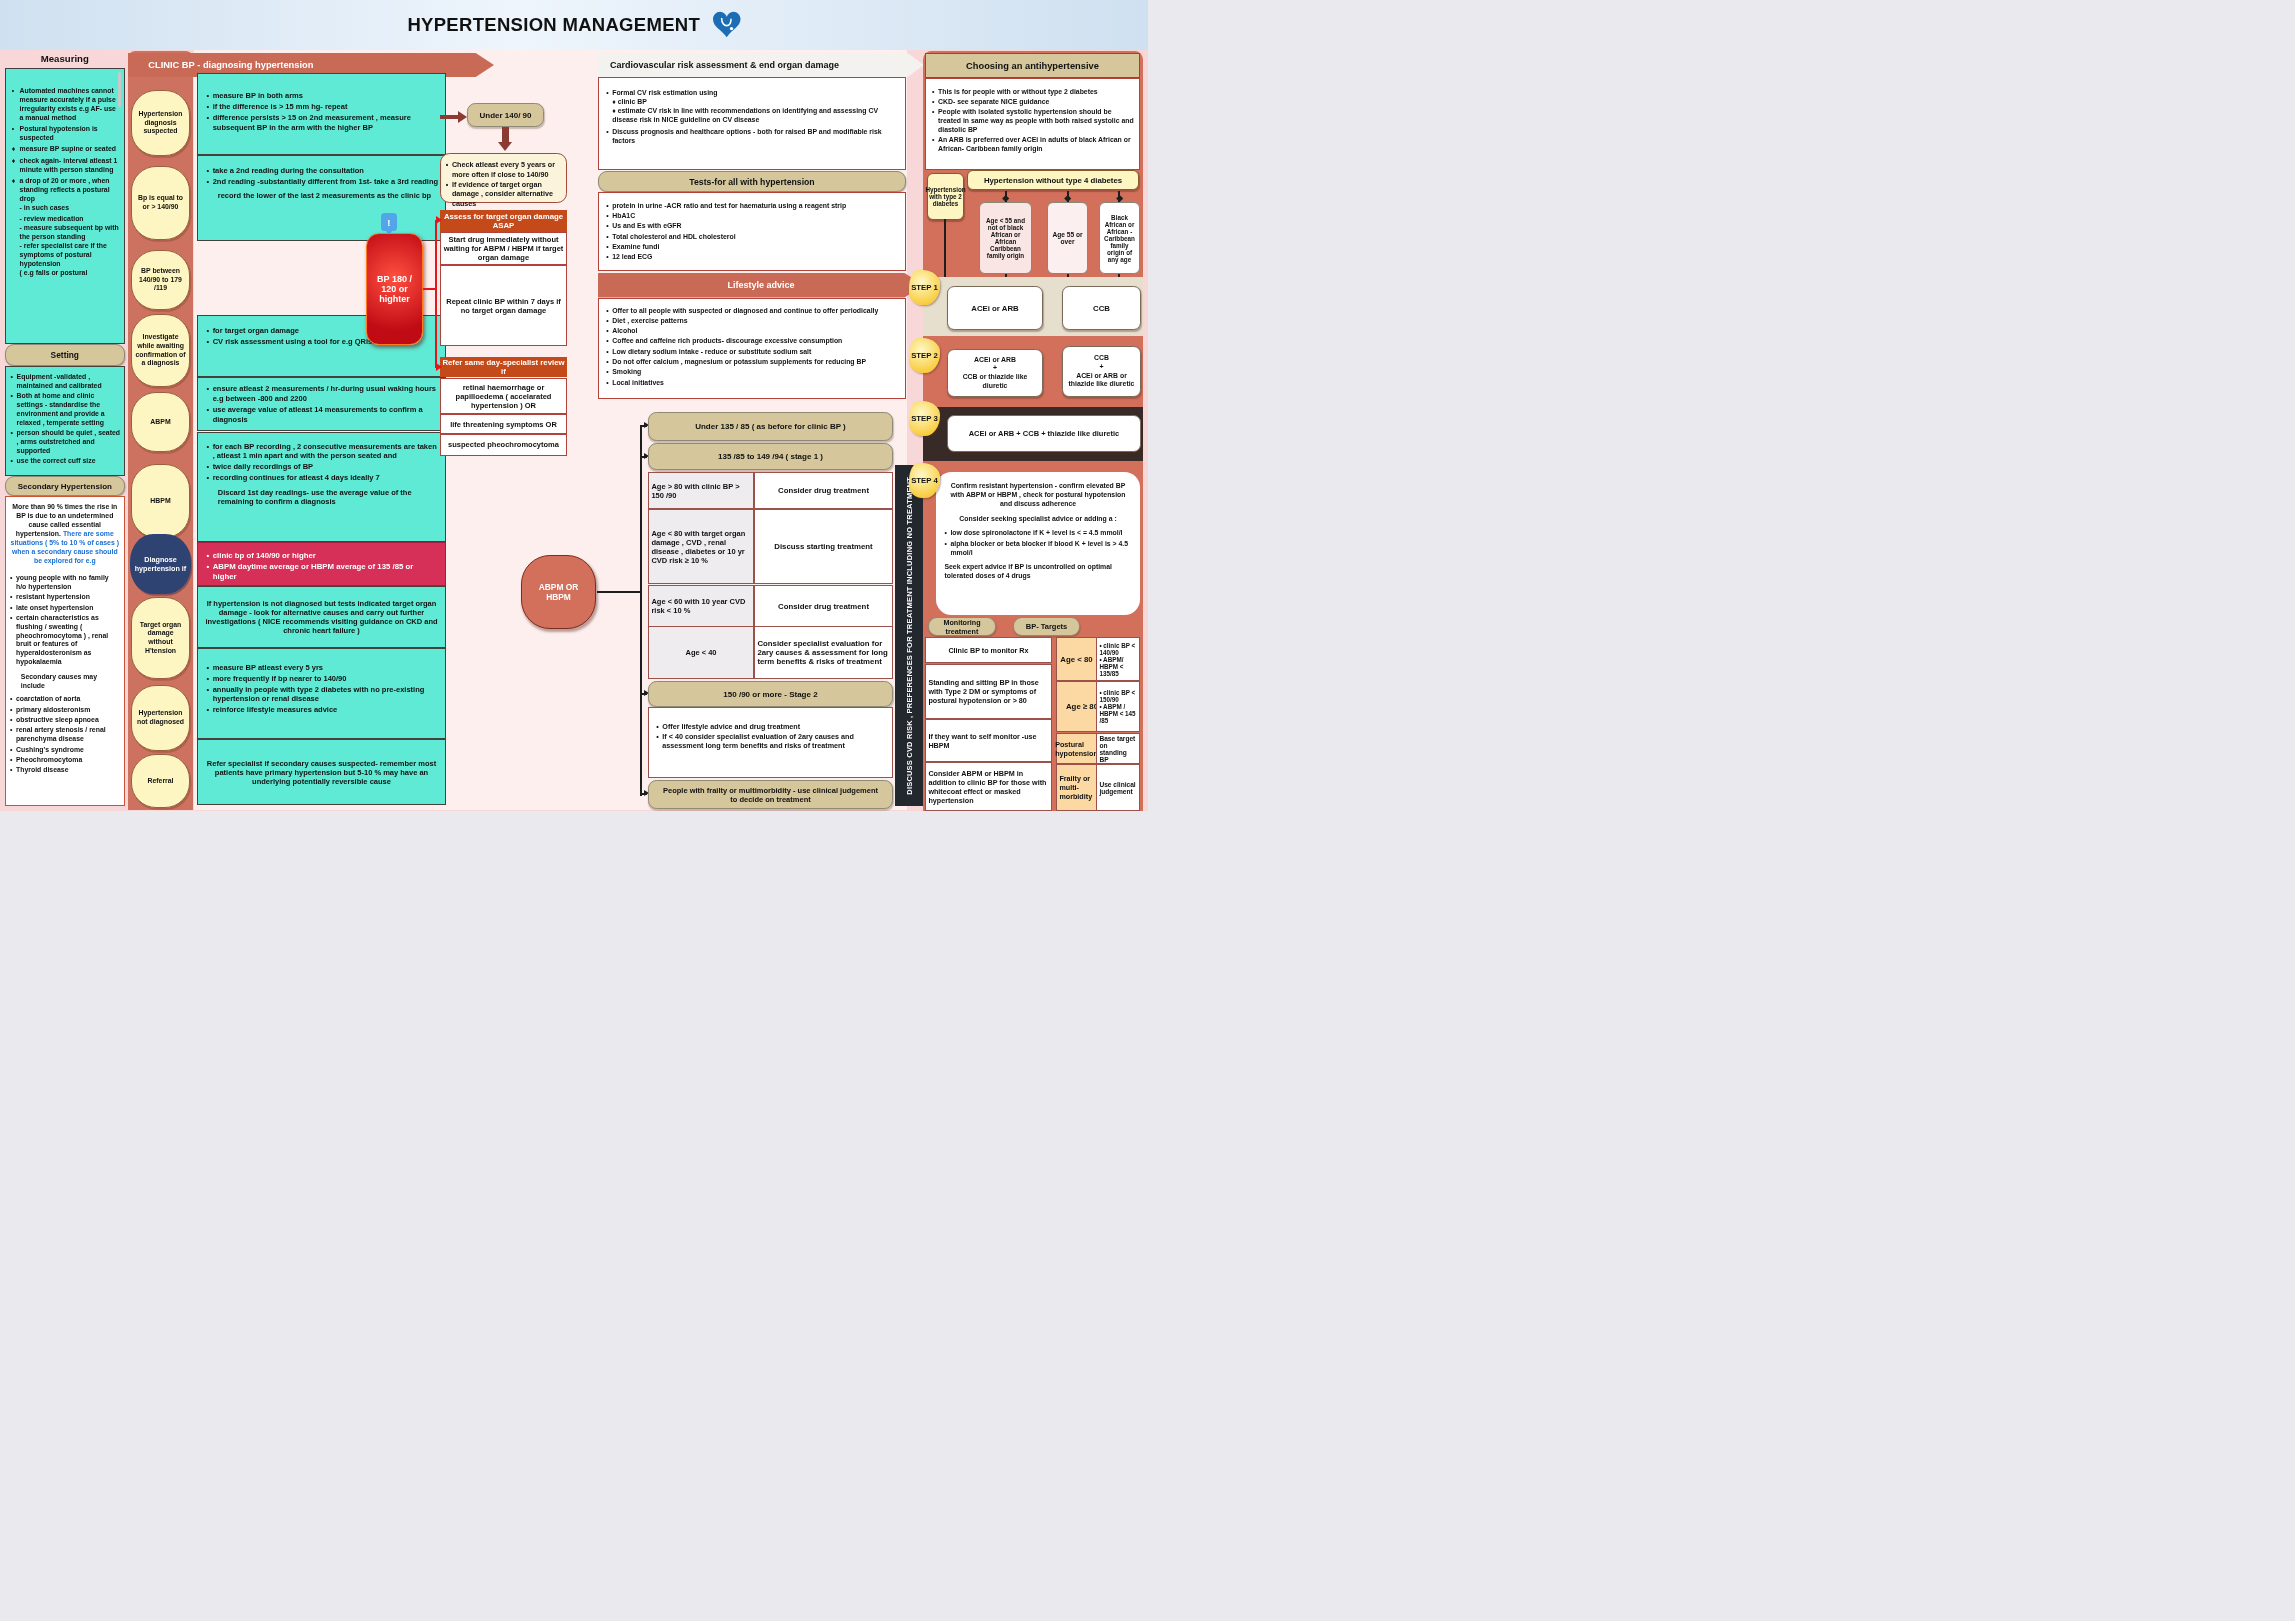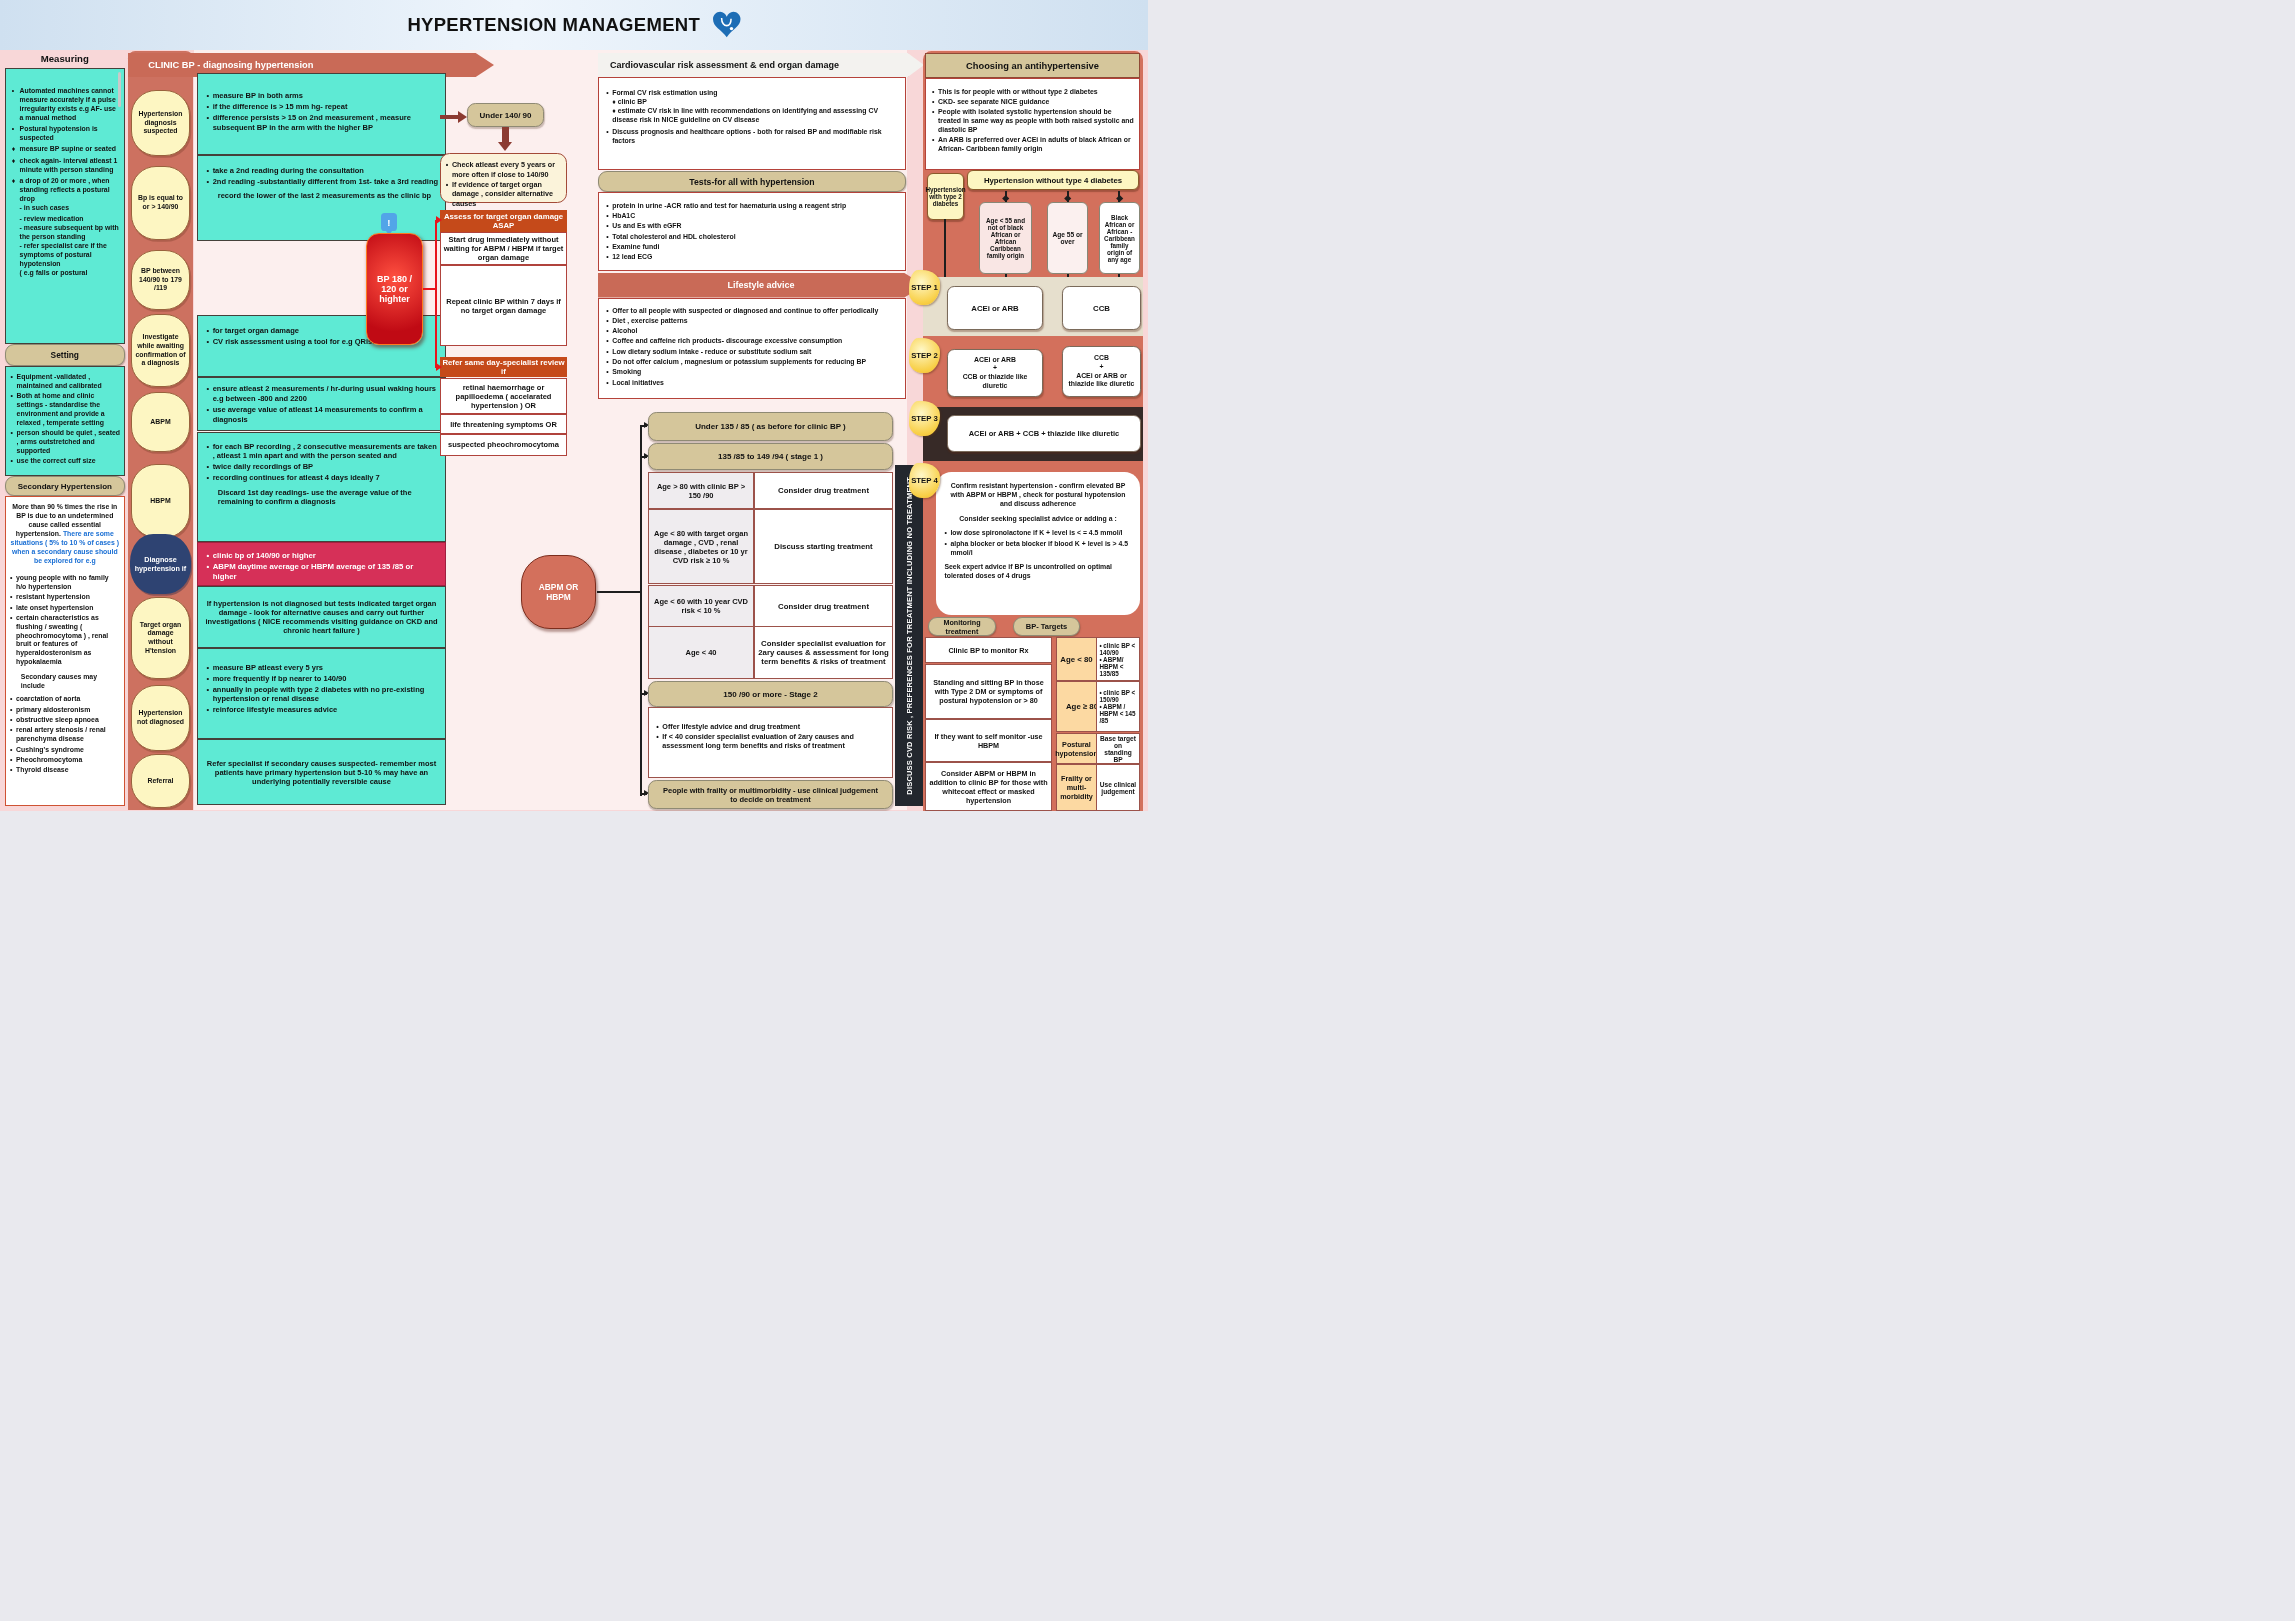--- a/index.html
+++ b/index.html
@@ -37,21 +37,21 @@
 .mrow{background:#fff;border:0.7px solid #b0433c;font-weight:600;font-size:7.5px;display:flex;align-items:center;justify-content:center;text-align:center;padding:1.8px}
 .redbox{background:radial-gradient(circle at 50% 40%,var(--redbox1),var(--redbox2) 75%);border:1.8px solid var(--redborder);border-radius:13px;color:#fff;font-weight:800;font-size:9px;box-shadow:1.8px 2.4px 3.6px rgba(100,20,10,.5)}
 .vline{background:#1e1e1e}
 .rvline{background:var(--redline)}
 .tri-r{width:0;height:0;border-top:3.6px solid transparent;border-bottom:3.6px solid transparent;border-left:5.4px solid #1e1e1e}
 .rtri{width:0;height:0;border-top:4.2px solid transparent;border-bottom:4.2px solid transparent;border-left:6px solid var(--redline)}
 .mtri-r{width:0;height:0;border-top:6.6px solid transparent;border-bottom:6.6px solid transparent;border-left:9.6px solid var(--maroon)}
 .mtri-d{width:0;height:0;border-left:7.2px solid transparent;border-right:7.2px solid transparent;border-top:9px solid var(--maroon)}
 .dia{width:5.4px;height:5.4px;background:#1e1e1e;transform:rotate(45deg)}
 .node{background:var(--salmondeep);border:0.9px solid #7c2d1d;border-radius:29px;color:#fff;font-weight:800;font-size:8.4px;box-shadow:1.8px 2.4px 2.4px rgba(90,30,20,.4)}
-.cell{border:0.6px solid #9c524a;display:flex;align-items:center;justify-content:center;text-align:center;padding:2.4px}
+.cell{border:0.6px solid #9c524a;display:flex;align-items:center;justify-content:center;padding:2.4px}
 .ccond{background:var(--condcol);font-weight:700;font-size:7.5px}
 .cact{background:#fff;font-weight:600;font-size:7.8px}
 .side{background:var(--sidebar);color:#fff;display:flex;align-items:center;justify-content:center}
 .side span{writing-mode:vertical-rl;transform:rotate(180deg);font-weight:700;font-size:7.5px;letter-spacing:0.2px;text-align:center}
 .panelR{background:var(--salmondeep);border-radius:8.4px 8.4px 0 0}
 .ybx{background:var(--yellow);border:0.7px solid #8a5a2a;border-radius:6px;font-weight:700;box-shadow:0.6px 1.2px 1.2px rgba(90,40,20,.4)}
 .wbr{background:#fff;border:0.6px solid #7a6a5a;border-radius:7.2px;font-weight:700;box-shadow:0.6px 1.2px 1.2px rgba(90,40,20,.35)}
 .ribbon{background:radial-gradient(circle at 40% 35%,#fff8c8,#f8cf46 70%,#eeb62c);border-radius:30% 58% 48% 42%/52% 40% 58% 36%;display:flex;align-items:center;justify-content:center;font-weight:800;font-size:7.8px;box-shadow:1.2px 1.2px 1.8px rgba(90,50,20,.4)}
 .s4{background:#fff;border-radius:15.5px;padding:9.6px 8.4px;font-size:6.9px;font-weight:600;line-height:1.3}
 .redtx{color:var(--redtx);font-weight:700}

